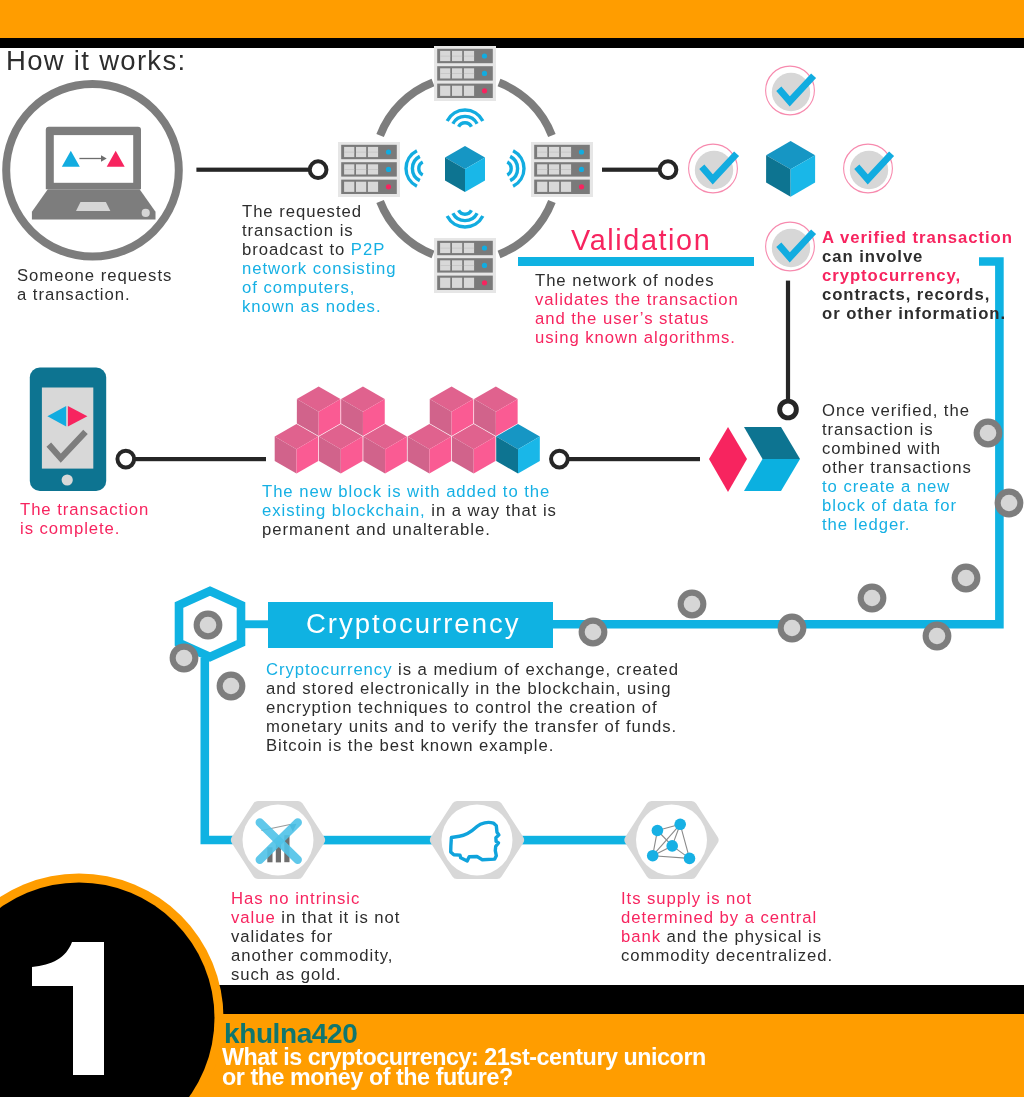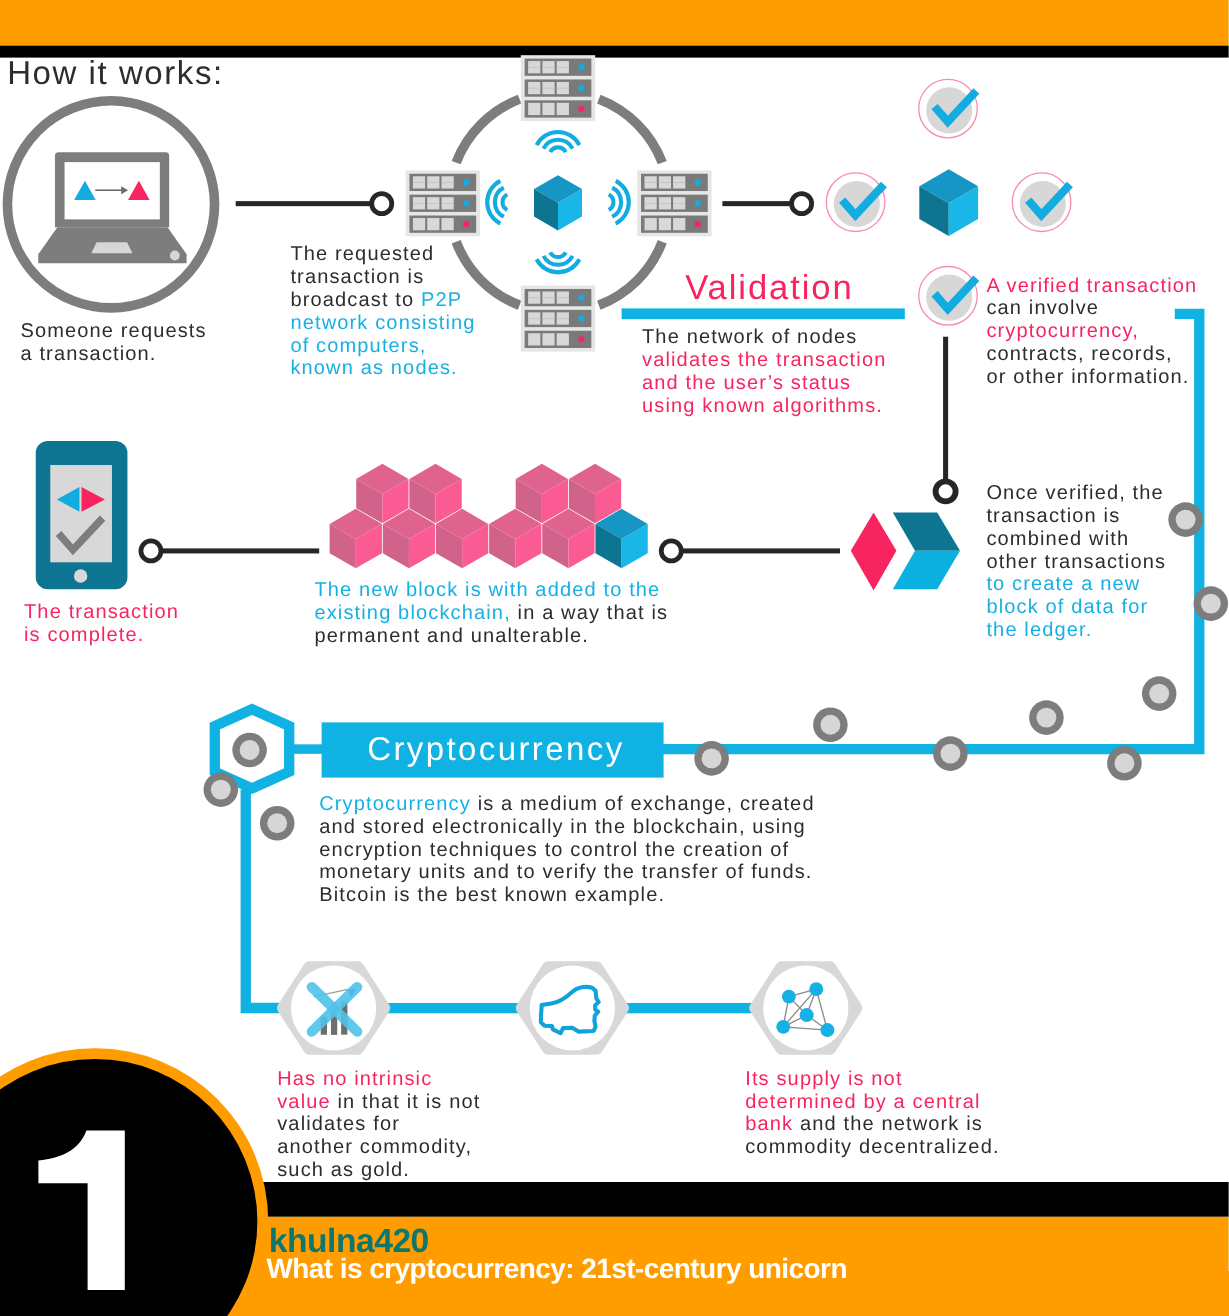--- a/index.html
+++ b/index.html
@@ -376,34 +376,35 @@
           <circle cx="689.5" cy="858.4" r="5.8" fill="#17B0E4"></circle>
         </g>
       </g>
   </svg>
 
   <div class="abs txt c-blue" style="left:17px;top:266px;"><div><span class="c-dark">Someone requests</span></div><div><span class="c-dark">a transaction.</span></div></div>
   <div class="abs txt" style="left:242px;top:201.5px;"><div><span class="c-dark">The requested</span></div><div><span class="c-dark">transaction is</span></div><div><span class="c-dark">broadcast to </span><span class="c-blue">P2P</span></div><div><span class="c-blue">network consisting</span></div><div><span class="c-blue">of computers,</span></div><div><span class="c-blue">known as nodes.</span></div></div>
   <div class="abs" style="left:571px;top:224px;font-size:28.8px;color:#F7245F;letter-spacing:1.6px;line-height:32px;">Validation</div>
   <div class="abs" style="left:518px;top:257px;width:236px;height:8.5px;background:#0FB2E2;"></div>
   <div class="abs txt" style="left:535px;top:270.5px;"><div><span class="c-dark">The network of nodes</span></div><div><span class="c-pink">validates the transaction</span></div><div><span class="c-pink">and the user’s status</span></div><div><span class="c-pink">using known algorithms.</span></div></div>
-  <div class="abs txt" style="left:822px;top:228px;"><div><span class="c-pink">A verified transaction</span></div><div><span class="c-dark">can involve</span></div><div><span class="c-pink">cryptocurrency,</span></div><div><span class="c-dark">contracts, records,</span></div><div><span class="c-dark">or other information.</span></div></div>
+  <div class="abs txt" style="left:822px;top:228px;font-weight:bold;"><div><span class="c-pink">A verified transaction</span></div><div><span class="c-dark">can involve</span></div><div><span class="c-pink">cryptocurrency,</span></div><div><span class="c-dark">contracts, records,</span></div><div><span class="c-dark">or other information.</span></div></div>
   <div class="abs txt" style="left:822px;top:401px;"><div><span class="c-dark">Once verified, the</span></div><div><span class="c-dark">transaction is</span></div><div><span class="c-dark">combined with</span></div><div><span class="c-dark">other transactions</span></div><div><span class="c-blue">to create a new</span></div><div><span class="c-blue">block of data for</span></div><div><span class="c-blue">the ledger.</span></div></div>
   <div class="abs txt" style="left:262px;top:482px;"><div><span class="c-blue">The new block is with added to the</span></div><div><span class="c-blue">existing blockchain,</span><span class="c-dark"> in a way that is</span></div><div><span class="c-dark">permanent and unalterable.</span></div></div>
   <div class="abs txt c-pink" style="left:20px;top:500px;"><div><span class="c-pink">The transaction</span></div><div><span class="c-pink">is complete.</span></div></div>
   <div class="abs" style="left:306px;top:608px;font-size:27.5px;color:#fff;letter-spacing:2.0px;line-height:31px;">Cryptocurrency</div>
   <div class="abs txt" style="left:266px;top:660px;"><div><span class="c-blue">Cryptocurrency</span><span class="c-dark"> is a medium of exchange, created</span></div><div><span class="c-dark">and stored electronically in the blockchain, using</span></div><div><span class="c-dark">encryption techniques to control the creation of</span></div><div><span class="c-dark">monetary units and to verify the transfer of funds.</span></div><div><span class="c-dark">Bitcoin is the best known example.</span></div></div>
   <div class="abs txt" style="left:231px;top:889px;"><div><span class="c-pink">Has no intrinsic</span></div><div><span class="c-pink">value</span><span class="c-dark"> in that it is not</span></div><div><span class="c-dark">validates for</span></div><div><span class="c-dark">another commodity,</span></div><div><span class="c-dark">such as gold.</span></div></div>
-  <div class="abs txt" style="left:621px;top:889px;"><div><span class="c-pink">Its supply is not</span></div><div><span class="c-pink">determined by a central</span></div><div><span class="c-pink">bank</span><span class="c-dark"> and the network is</span></div><div><span class="c-dark">commodity decentralized.</span></div></div>
+  <div class="abs txt" style="left:621px;top:889px;"><div><span class="c-pink">Its supply is not</span></div><div><span class="c-pink">determined by a central</span></div><div><span class="c-pink">bank</span><span class="c-dark"> and the physical is</span></div><div><span class="c-dark">commodity decentralized.</span></div></div>
 
   <div class="abs band-black-bot"></div>
   <div class="abs band-orange-bot"></div>
   <svg class="abs" style="left:0px;top:870px;" width="240" height="227" viewBox="0 0 240 227">
     <circle cx="79" cy="148" r="144.5" fill="#FF9D00"></circle>
     <circle cx="79" cy="148" r="135.5" fill="#000000"></circle>
     <path fill="#ffffff" d="M72 72 h32 v133 h-31 v-89 h-41 v-19 c20 -2 34 -9 40 -25z"></path>
   </svg>
   <div class="abs brand">khulna420</div>
   <div class="abs ftitle">
       <div><span class="c-white">What is cryptocurrency:  21st-century unicorn</span></div>
+      <div><span class="c-white">or the money of the future?</span></div>
     </div>
 
 </div>
 
 </body></html>

